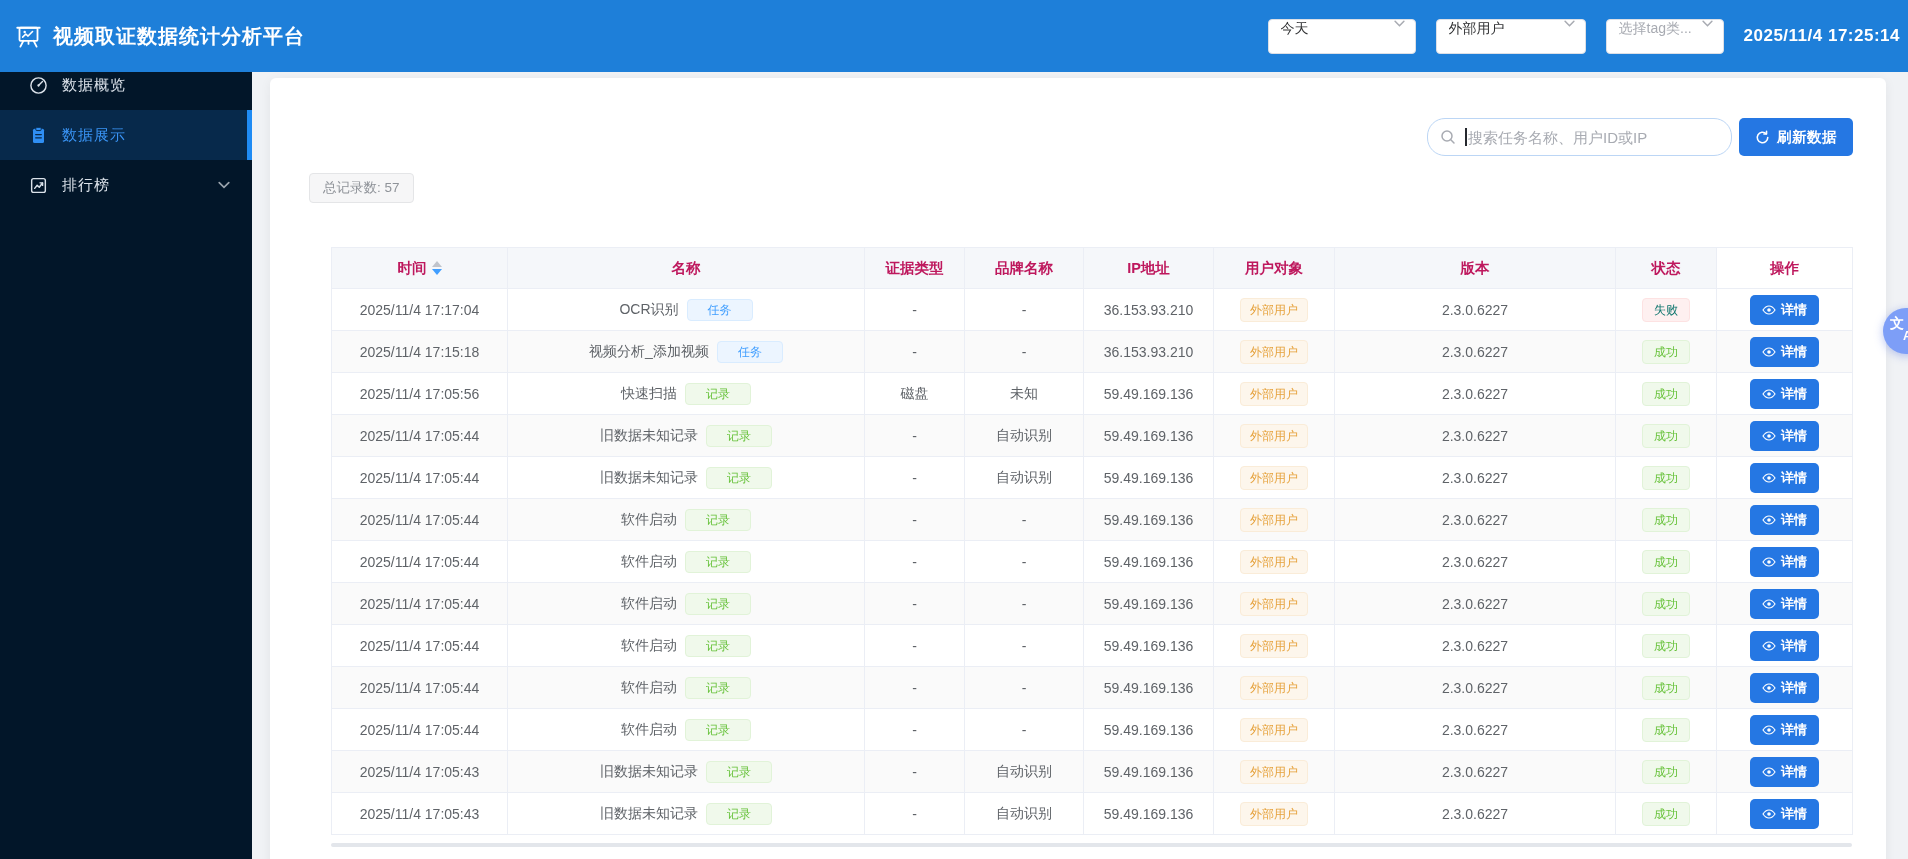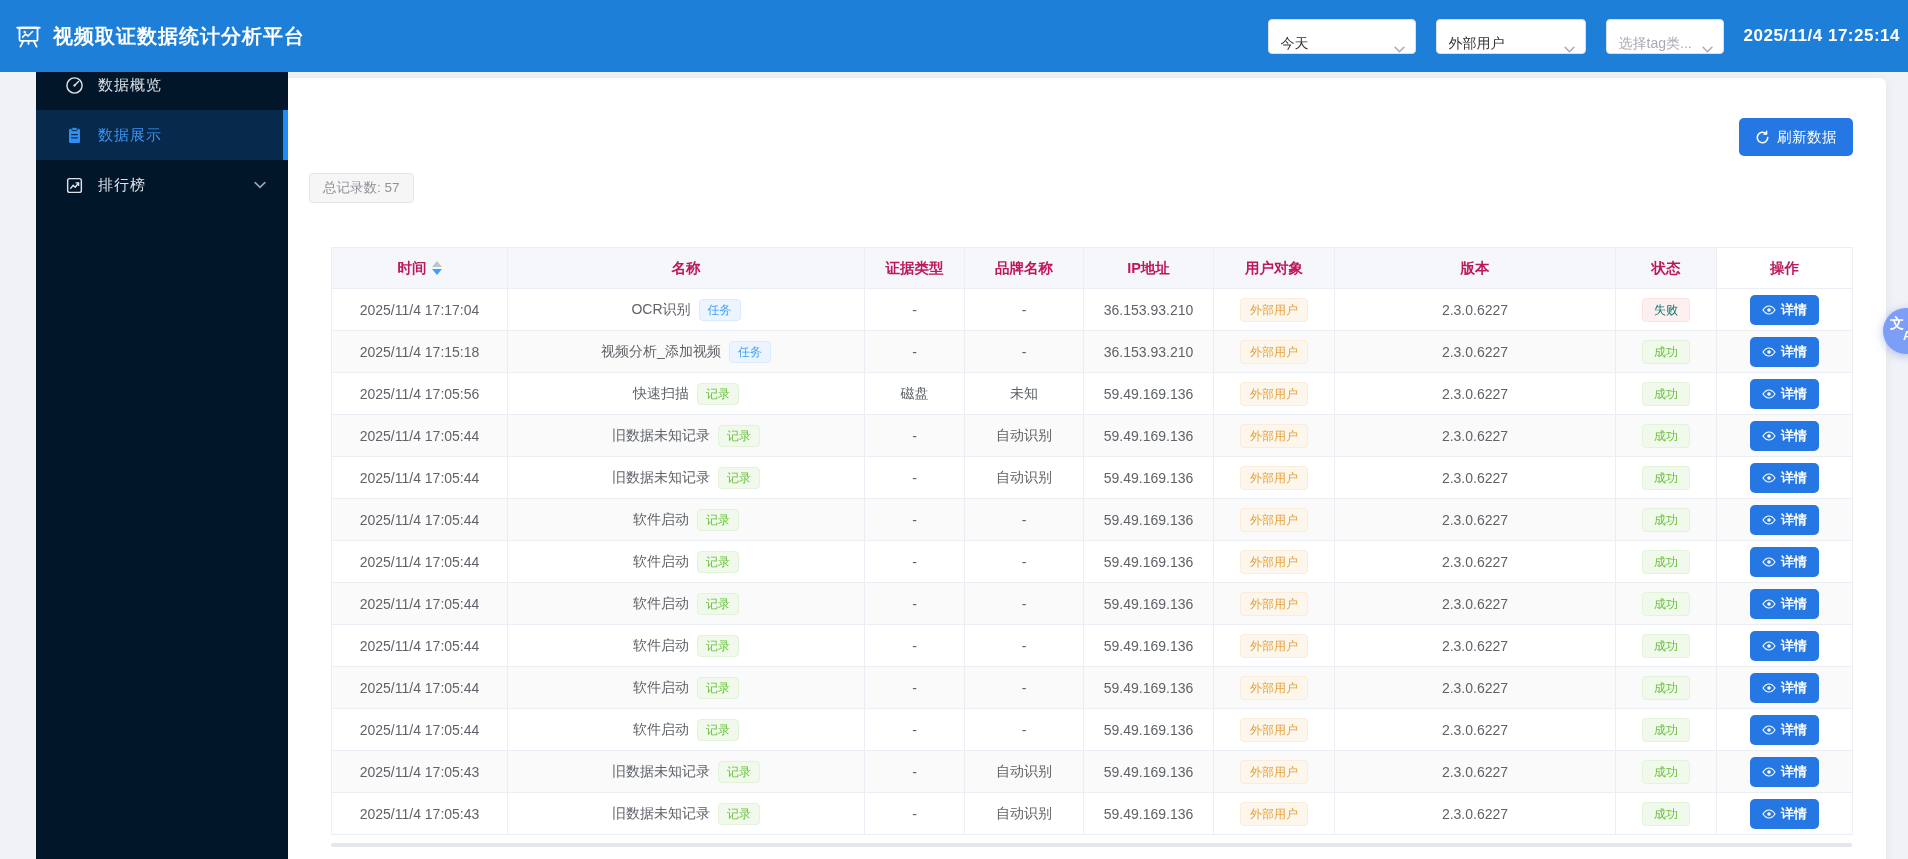--- a/index.html
+++ b/index.html
@@ -7,29 +7,29 @@
   body { font-family:"Liberation Sans","DejaVu Sans",sans-serif; background:#f0f2f5; }
   .app { position:relative; width:1908px; height:859px; overflow:hidden; }
 
   
   .topbar { position:absolute; left:0; top:0; right:0; height:72px; background:#1e7fd9;
             display:flex; align-items:center; padding:0 8px 0 15px; z-index:30; }
   .brand { display:flex; align-items:center; gap:11px; }
   .brand-title { color:#fff; font-size:20px; font-weight:bold; letter-spacing:1px; }
   .topbar-right { margin-left:auto; display:flex; align-items:center; gap:20px; }
   .select { background:#fff; border:1px solid #dcdfe6; border-radius:4px; height:35px;
-            display:flex; align-items:flex-end; padding:0 10px 0 12px; cursor:pointer; }
+            display:flex; align-items:flex-start; padding:0 10px 0 12px; cursor:pointer; }
   .select .val { font-size:14px; color:#303133; flex:1; white-space:nowrap; overflow:hidden; }
   .select.placeholder .val { color:#a8abb2; }
   .select svg { flex:none; margin-left:6px; }
   .sel-date { width:148px; } .sel-user { width:150px; } .sel-tag { width:118px; }
   .top-time { color:#fff; font-size:17px; font-weight:bold; white-space:nowrap; letter-spacing:.5px; }
 
   
-  .sidebar { position:absolute; left:0; top:60px; bottom:0; width:252px; background:#021629; z-index:20;margin-left:36px; }
+  .sidebar { position:absolute; left:0; top:60px; bottom:0; width:252px; background:#021629; z-index:20; }
   .side-item { position:relative; height:50px; display:flex; align-items:center; gap:14px;
                padding-left:29px; color:#dbe2ea; font-size:15px; cursor:pointer; }
   .side-item .lbl { letter-spacing:1px; }
   .side-item.active { background:#07294b; color:#3a94f5; }
   .side-item.active::after { content:""; position:absolute; right:0; top:0; bottom:0; width:5px; background:#1f8bf4; }
   .side-item .chev { margin-left:auto; margin-right:22px; }
 
   
   .main { position:absolute; left:252px; top:60px; right:0; bottom:0; background:#f0f2f5; overflow:hidden; }
   .card { position:absolute; left:18px; right:22px; top:18px; bottom:-30px; background:#fff;
@@ -40,21 +40,21 @@
   .search-box input { width:100%; height:100%; border:1px solid #bcd6f5; border-radius:18px;
                       padding:0 16px 0 40px; font-size:15px; color:#303133; outline:none;
                       font-family:"Liberation Sans","DejaVu Sans",sans-serif; background:#fff; }
   .search-box input::placeholder { color:#a8abb2; }
   .search-box .s-icon { position:absolute; left:13px; top:11px; }
   .search-box .caret { position:absolute; left:38px; top:10px; width:1.5px; height:18px; background:#25282e;
                        animation:blink 1.1s steps(1) infinite; }
   @keyframes blink { 50% { opacity:0; } }
   .btn-primary { height:38px; display:inline-flex; align-items:center; gap:7px; background:#2577e3;
                  color:#fff; border:none; border-radius:5px; padding:0 16px; font-size:14.5px;
-                 font-weight:normal; cursor:pointer; font-family:inherit; letter-spacing:.5px; }
+                 font-weight:bold; cursor:pointer; font-family:inherit; letter-spacing:.5px; }
 
   .count-badge { position:absolute; top:95px; left:39px; background:#f6f6f7; border:1px solid #e4e5e7;
                  border-radius:4px; padding:5px 13px; font-size:13.5px; color:#8f9399; }
 
   
   .table-wrap { position:absolute; left:61px; right:34px; top:169px; }
   table { width:100%; border-collapse:collapse; table-layout:fixed; border-top:1px solid #ebeef5;
           border-left:1px solid #ebeef5; border-right:1px solid #ebeef5; }
   th { background:#f5f7fa; height:41px; font-size:14.5px; color:#be185d; font-weight:bold;
        border-bottom:1px solid #ebeef5; border-right:1px solid #ebeef5; text-align:center; }
@@ -63,21 +63,21 @@
        border-right:1px solid #ebeef5; white-space:nowrap; overflow:hidden; }
   td:last-child { border-right:none; }
   tbody tr:nth-child(even) td { background:#fafafa; }
   .th-sort { display:inline-flex; align-items:center; gap:5px; cursor:pointer; }
   .caret-wrap { display:inline-flex; flex-direction:column; gap:2px; }
   .caret-up { width:0; height:0; border-left:5px solid transparent; border-right:5px solid transparent;
               border-bottom:6px solid #c0c4cc; }
   .caret-down { width:0; height:0; border-left:5px solid transparent; border-right:5px solid transparent;
                 border-top:6px solid #409eff; }
   .name-cell { display:inline-flex; align-items:center; gap:8px; }
-  .tag { display:inline-block; font-size:12px; line-height:1; padding:4px 8px; border-radius:4px; }
+  .tag { display:inline-block; font-size:12px; line-height:1; padding:4px 20px; border-radius:4px; }
   .tag-blue    { color:#409eff; background:#ecf5ff; border:1px solid #d9ecff; }
   .tag-green   { color:#67c23a; background:#f0f9eb; border:1px solid #e1f3d8; }
   .tag-warn    { color:#e6a23c; background:#fdf6ec; border:1px solid #faecd8; padding:5px 9px; }
   .tag-success { color:#67c23a; background:#f0f9eb; border:1px solid #e1f3d8; padding:5px 11px; }
   .tag-danger  { color:#0f766e; background:#fef0f0; border:1px solid #fde2e2; padding:5px 11px; }
   .btn-detail { display:inline-flex; align-items:center; gap:5px; background:#2577e3; color:#fff;
                 border:none; border-radius:5px; padding:6px 12px; font-size:13px; font-weight:bold;
                 cursor:pointer; font-family:inherit; }
   .h-scrollbar { margin-top:8px; height:4px; border-radius:2px; background:#e3e6eb; cursor:pointer; }
 
@@ -174,20 +174,30 @@
             <path d="M1 1 L5 5 L9 1"></path>
           </svg>
       </span>
     </div>
   </div>
 
   <div class="main">
     <div class="card">
 
       <div class="toolbar">
+        <div class="search-box">
+          <span class="s-icon">
+            <svg width="16" height="16" viewBox="0 0 16 16" fill="none" stroke="#a8abb2" stroke-width="1.5" stroke-linecap="round">
+              <circle cx="7" cy="7" r="5"></circle>
+                <path d="M10.8 10.8 L14 14"></path>
+            </svg>
+          </span>
+          <span class="caret"></span>
+          <input type="text" value="" placeholder="搜索任务名称、用户ID或IP" style="">
+        </div>
         <button class="btn-primary">
           <span>
             <svg width="15" height="15" viewBox="0 0 16 16" fill="none" stroke="#fff" stroke-width="1.7" stroke-linecap="round" stroke-linejoin="round">
               <path d="M13.6 8 a5.6 5.6 0 1 1 -1.64 -3.96"></path>
               <polyline points="12.3,1.5 12.3,4.3 9.5,4.3"></polyline>
             </svg>
           </span>
           <span>刷新数据</span>
         </button>
       </div>

